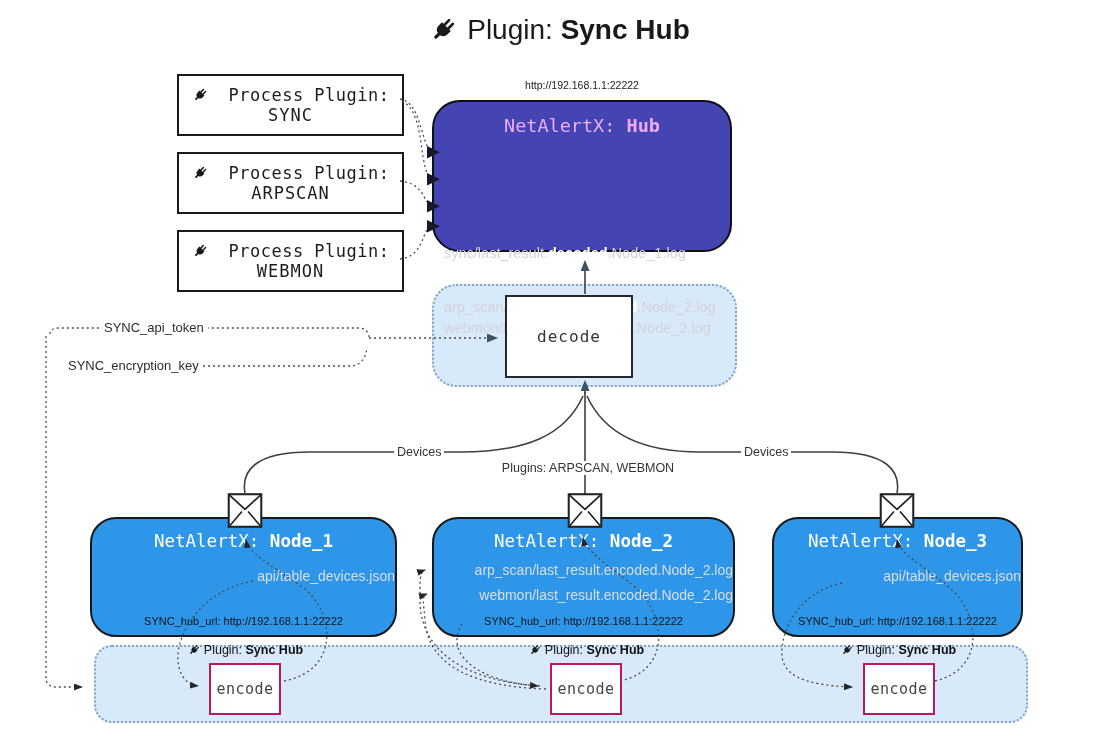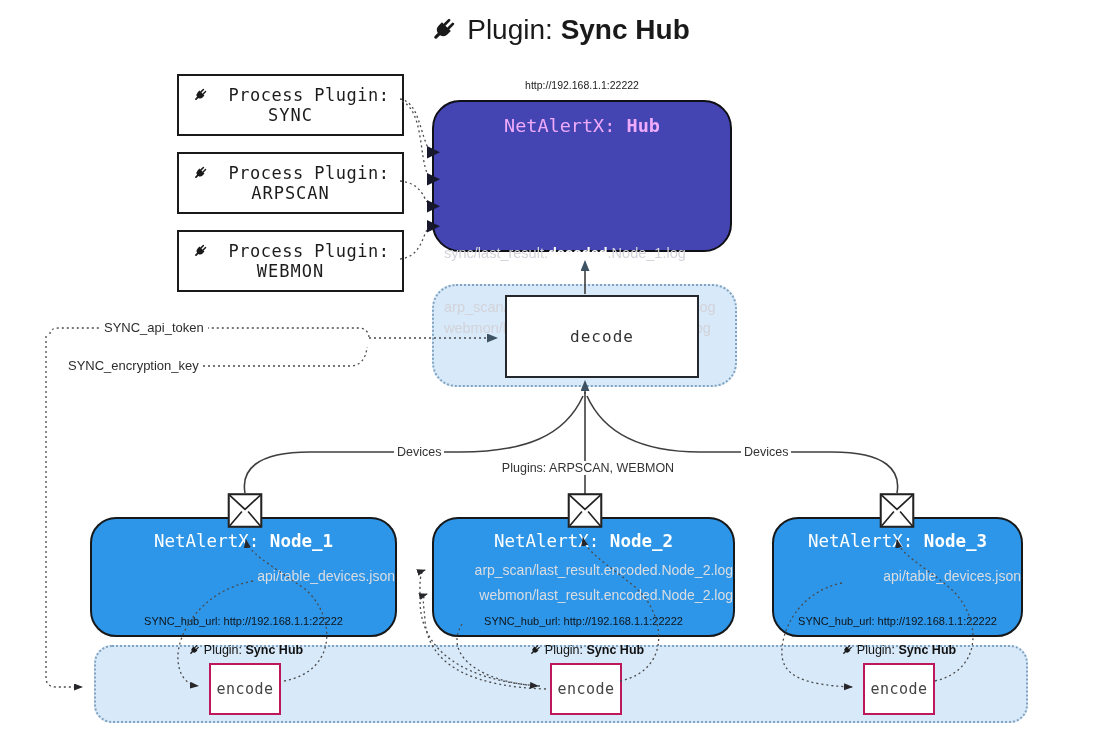--- a/index.html
+++ b/index.html
@@ -27,21 +27,21 @@
        border-radius:28px;z-index:3;box-sizing:border-box;}
   .hub-title{position:absolute;left:0;top:13px;width:100%;text-align:center;color:#f0abfc;font-size:18.5px;}
   .hub-title b{font-weight:bold;}
   .hub-file{position:absolute;left:10px;width:290px;font-size:14.5px;color:#d3d3da;white-space:nowrap;}
   .hub-file b{color:#ffffff;}
   .hub-url{left:432px;top:79px;width:300px;text-align:center;font-size:10.5px;color:#222;z-index:10;}
 
   
   .decode-wrap{left:432px;top:284px;width:305px;height:103px;background:#d8e9f9;
        border:2px dotted #7fa3c0;border-radius:24px;z-index:2;box-sizing:border-box;}
-  .decode-box{left:505px;top:295px;width:194px;height:83px;background:#fff;border:2px solid #24282c;
+  .decode-box{left:505px;top:295px;width:128px;height:83px;background:#fff;border:2px solid #24282c;
        display:flex;align-items:center;justify-content:center;z-index:4;box-sizing:border-box;
        font-size:16px;color:#333;letter-spacing:1px;}
 
   
   .line-label{background:#fff;font-size:13px;color:#2d2d2d;padding:0 4px;z-index:10;white-space:nowrap;}
 
   
   .edge-label{background:#fff;font-size:12.5px;color:#333;padding:0 3px;z-index:10;white-space:nowrap;text-align:center;}
 
   

